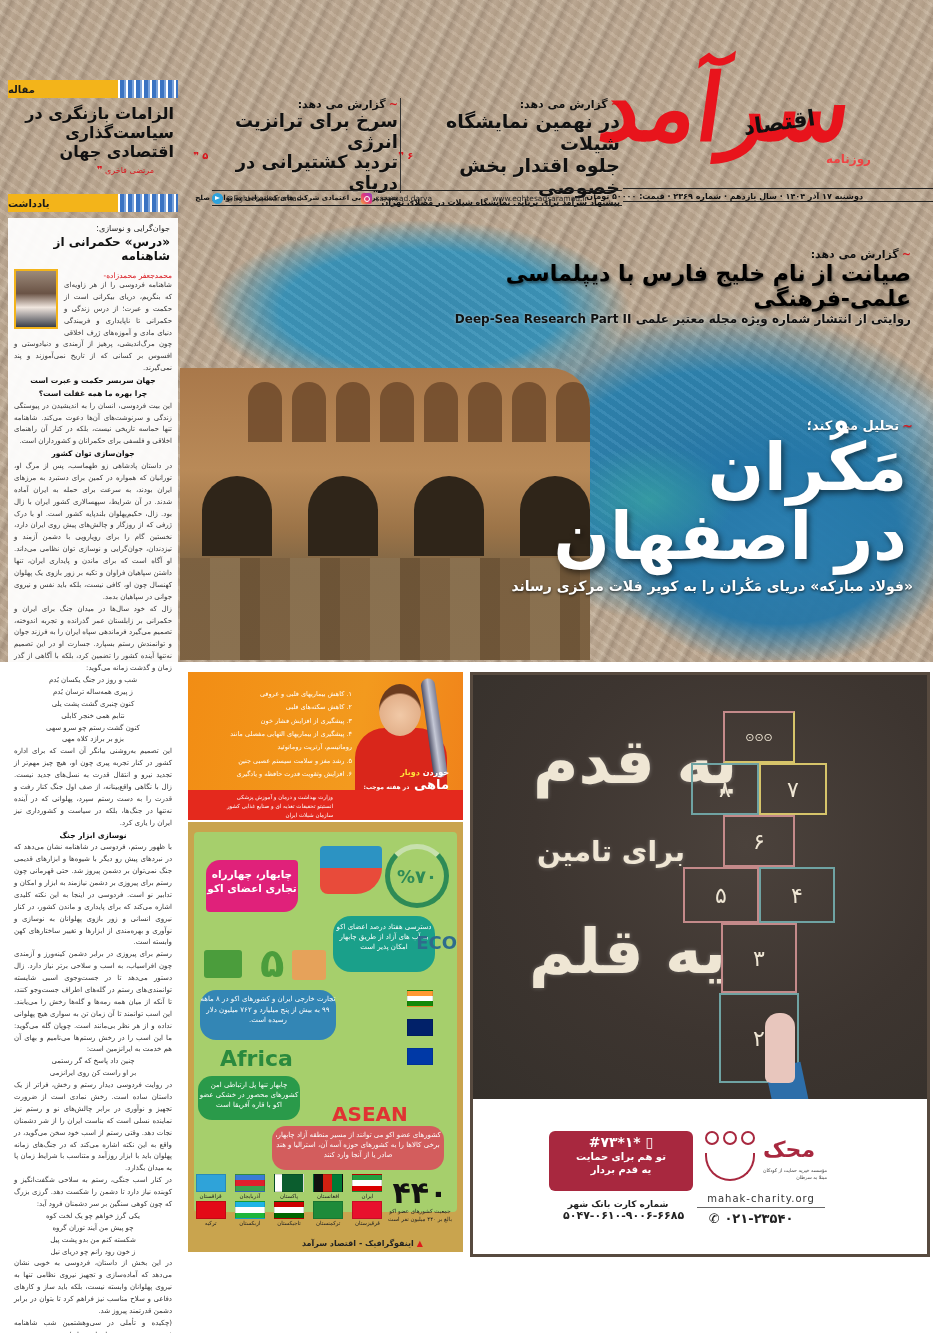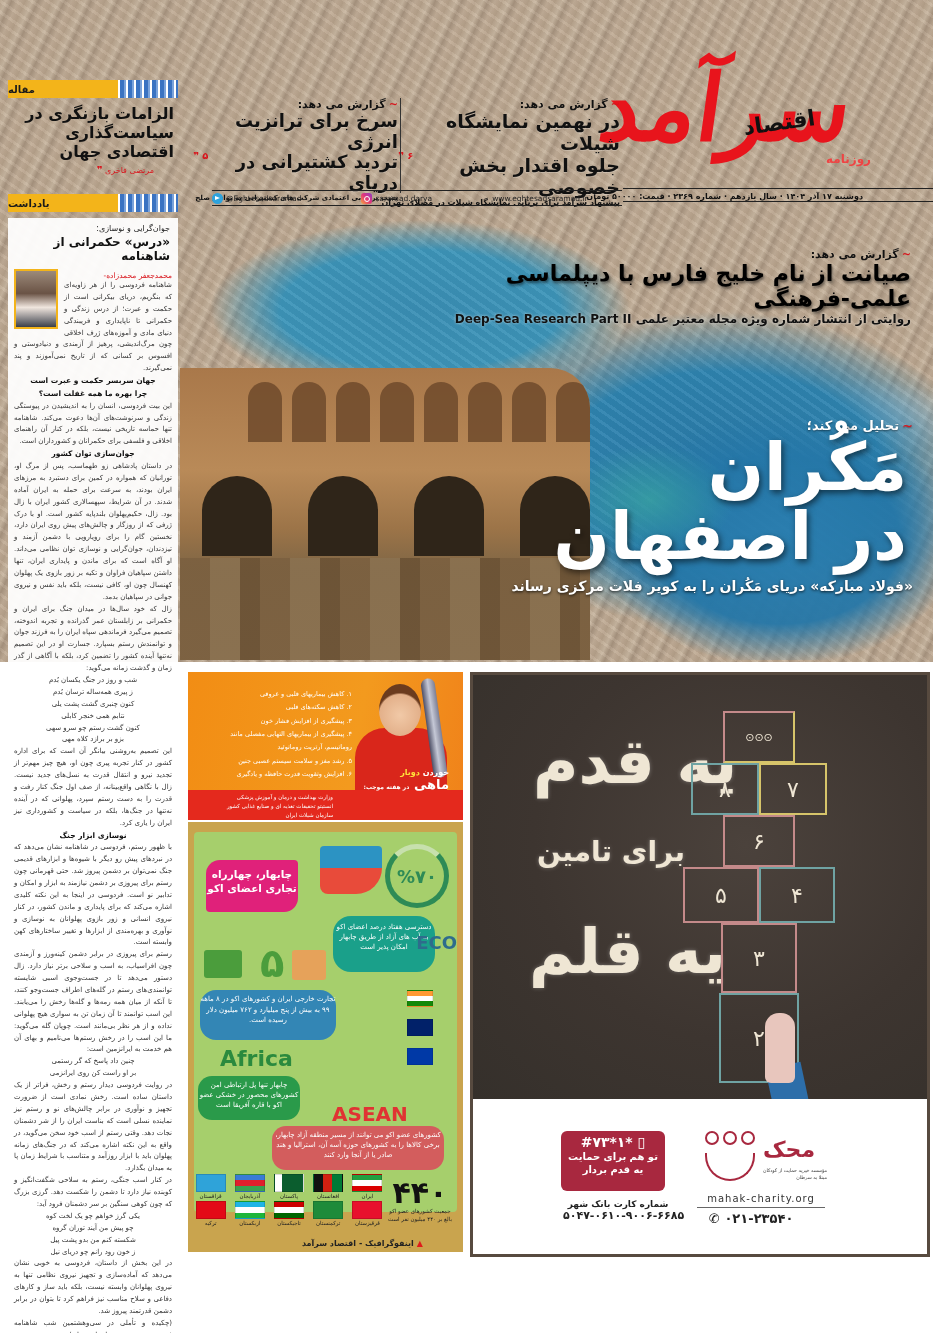--- a/index.html
+++ b/index.html
@@ -149,21 +149,21 @@
   .ad-mahak { position: absolute; left: 470px; top: 672px; width: 460px; height: 585px; border: 3px solid #574a3f; background: #fff; }
   .ad-mahak .board { position: absolute; left: 0; top: 0; width: 454px; height: 424px; background: radial-gradient(ellipse at 60% 40%, #4b423c 0%, #3d3530 55%, #35302b 100%); overflow: hidden; }
   .ad-mahak .chalk { position: absolute; color: #efe6d4; font-weight: bold; text-shadow: 0 0 4px rgba(255,255,255,0.3); }
   .ad-mahak .c1 { left: 60px; top: 50px; font-size: 62px; }
   .ad-mahak .c2 { left: 64px; top: 160px; font-size: 28px; }
   .ad-mahak .c3 { left: 56px; top: 240px; font-size: 62px; }
   .hop { position: absolute; border: 2px solid; display: flex; align-items: center; justify-content: center; color: #efe6d4; font-size: 22px; font-family: "DejaVu Sans", sans-serif; }
   .ad-mahak .shoe { position: absolute; left: 292px; top: 338px; width: 30px; height: 70px; background: #e8c6bd; border-radius: 14px 14px 6px 6px; }
   .ad-mahak .leg { position: absolute; left: 296px; top: 390px; width: 36px; height: 40px; background: #2d6ea9; transform: rotate(-12deg); }
   .ad-mahak .footer-w { position: absolute; left: 0; top: 424px; width: 454px; height: 155px; }
-  .ad-mahak .code-box { position: absolute; left: 88px; top: 32px; width: 104px; height: 60px; background: #a8283f; border-radius: 6px; color: #fff; text-align: center; font-weight: bold; }
+  .ad-mahak .code-box { position: absolute; left: 76px; top: 32px; width: 144px; height: 60px; background: #a8283f; border-radius: 6px; color: #fff; text-align: center; font-weight: bold; }
   .ad-mahak .code-box .c { font-size: 14px; direction: ltr; letter-spacing: 1px; padding-top: 3px; }
   .ad-mahak .code-box .t { font-size: 10px; line-height: 1.3; }
   .ad-mahak .card { position: absolute; left: 90px; top: 100px; width: 110px; text-align: center; }
   .ad-mahak .card .t { font-size: 9px; font-weight: bold; color: #222; }
   .ad-mahak .card .n { font-size: 11px; font-weight: bold; color: #222; direction: ltr; }
   .ad-mahak .logo { position: absolute; left: 222px; top: 32px; width: 130px; }
   .ad-mahak .logo .mark { position: absolute; left: 6px; top: 0; width: 58px; height: 56px; }
   .ad-mahak .logo .mark span { position: absolute; width: 14px; height: 14px; border: 2px solid #a8283f; border-radius: 50%; top: 0; }
   .ad-mahak .logo .mark .book { position: absolute; left: 4px; top: 22px; width: 50px; height: 28px; border: 2px solid #a8283f; border-radius: 0 0 25px 25px; border-top: none; }
   .ad-mahak .logo .name { position: absolute; left: 68px; top: 6px; font-size: 22px; font-weight: bold; color: #a8283f; }

